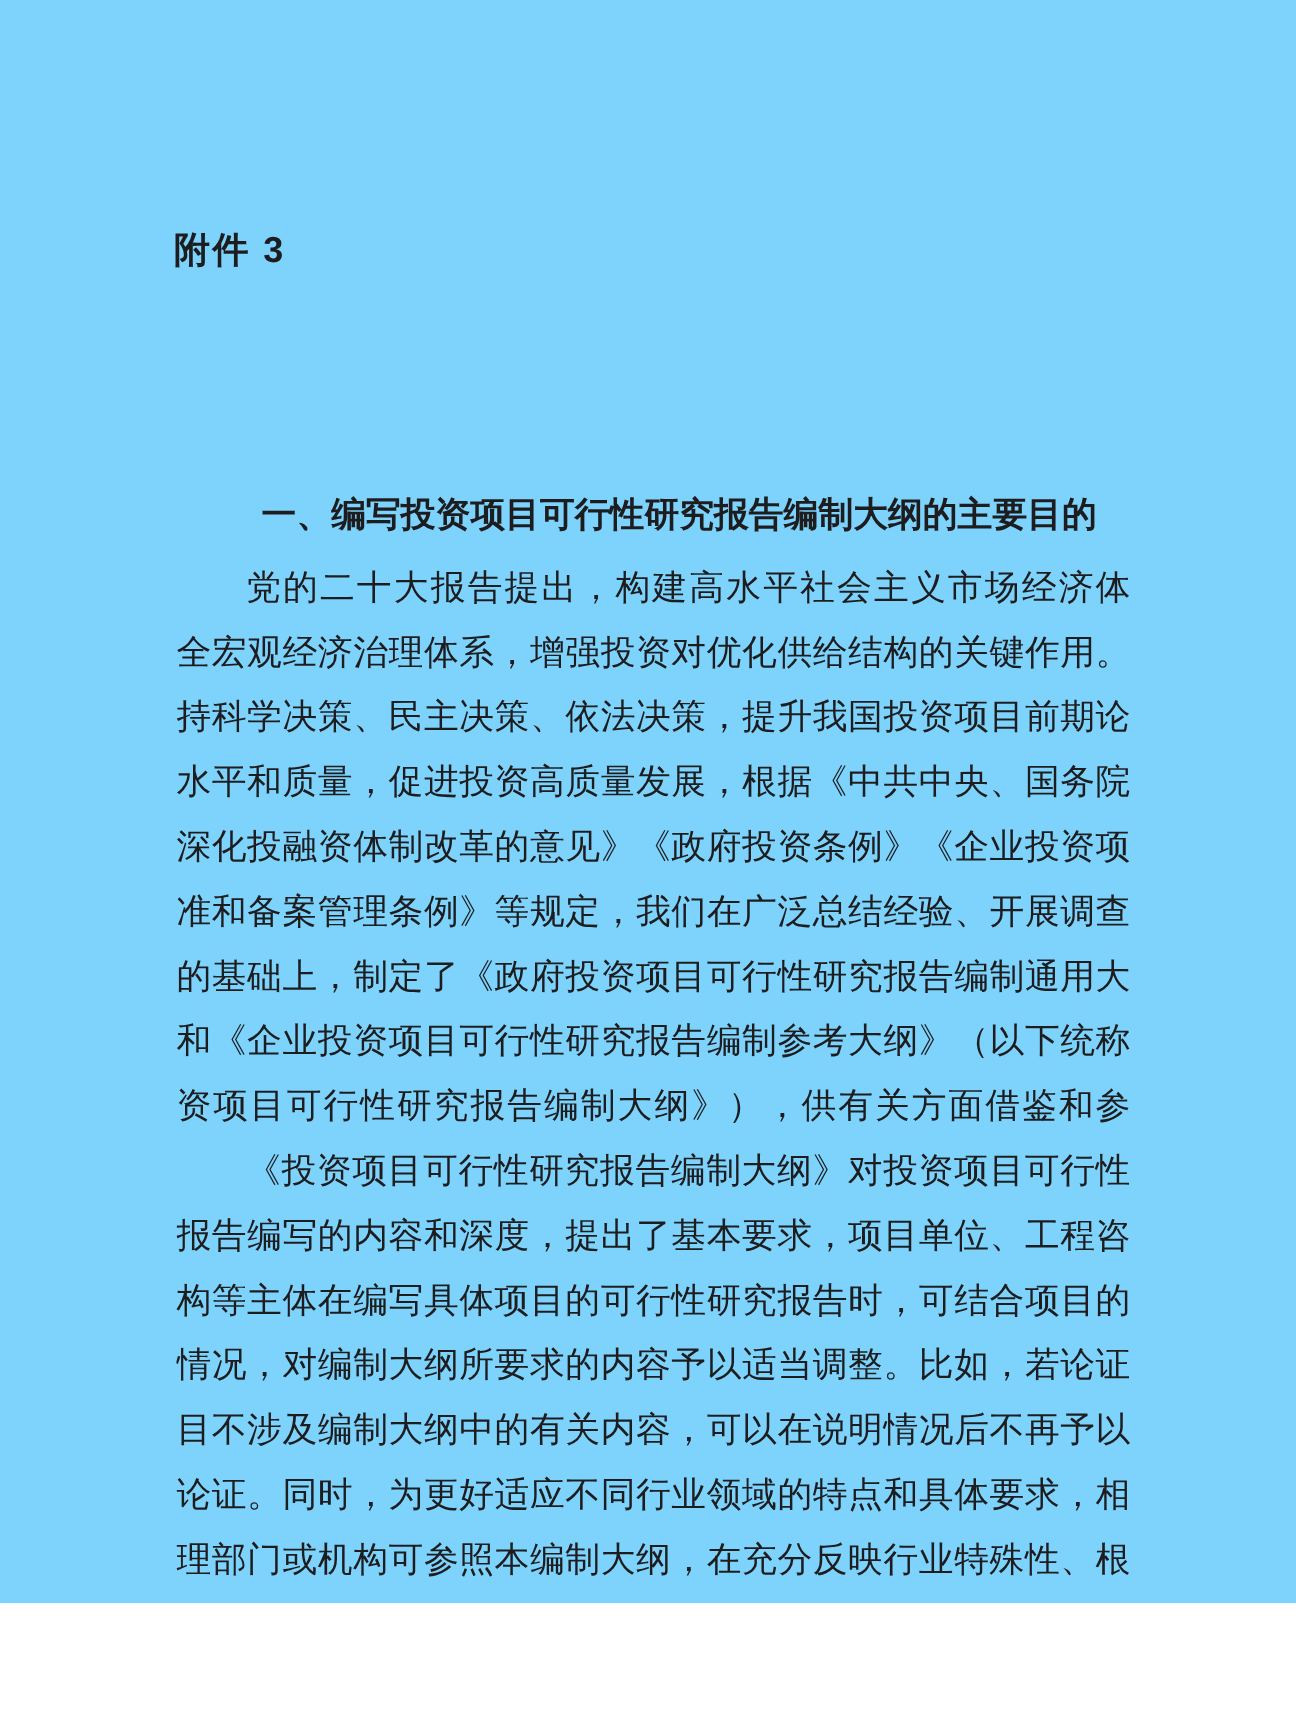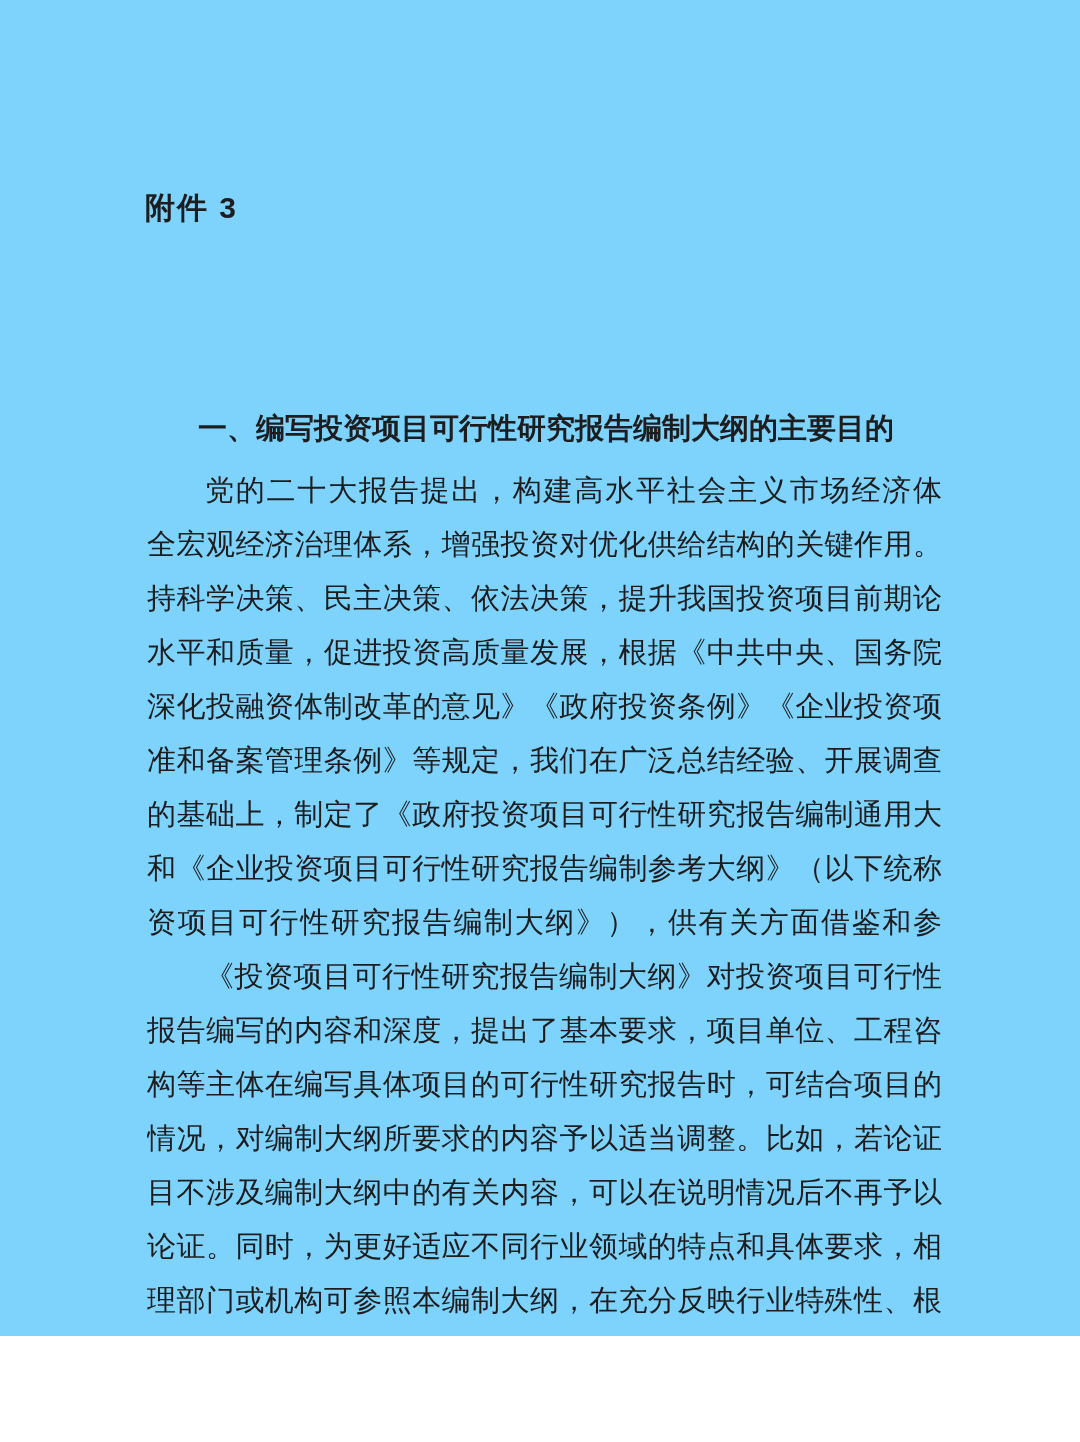--- a/index.html
+++ b/index.html
@@ -33,21 +33,21 @@
     width: 100%;
     text-align: center;
     font-family: "Liberation Serif", serif;
     font-weight: bold;
     font-size: 40px;
     letter-spacing: 1px;
     white-space: nowrap;
   }
   .section-heading {
     position: absolute;
-    left: 140px;
+    left: 160px;
     top: 409px;
     width: 795px;
     font-family: "Liberation Sans", sans-serif;
     font-weight: bold;
     font-size: 29px;
     text-indent: 2em;
     white-space: nowrap;
   }
   .body-text {
     position: absolute;

